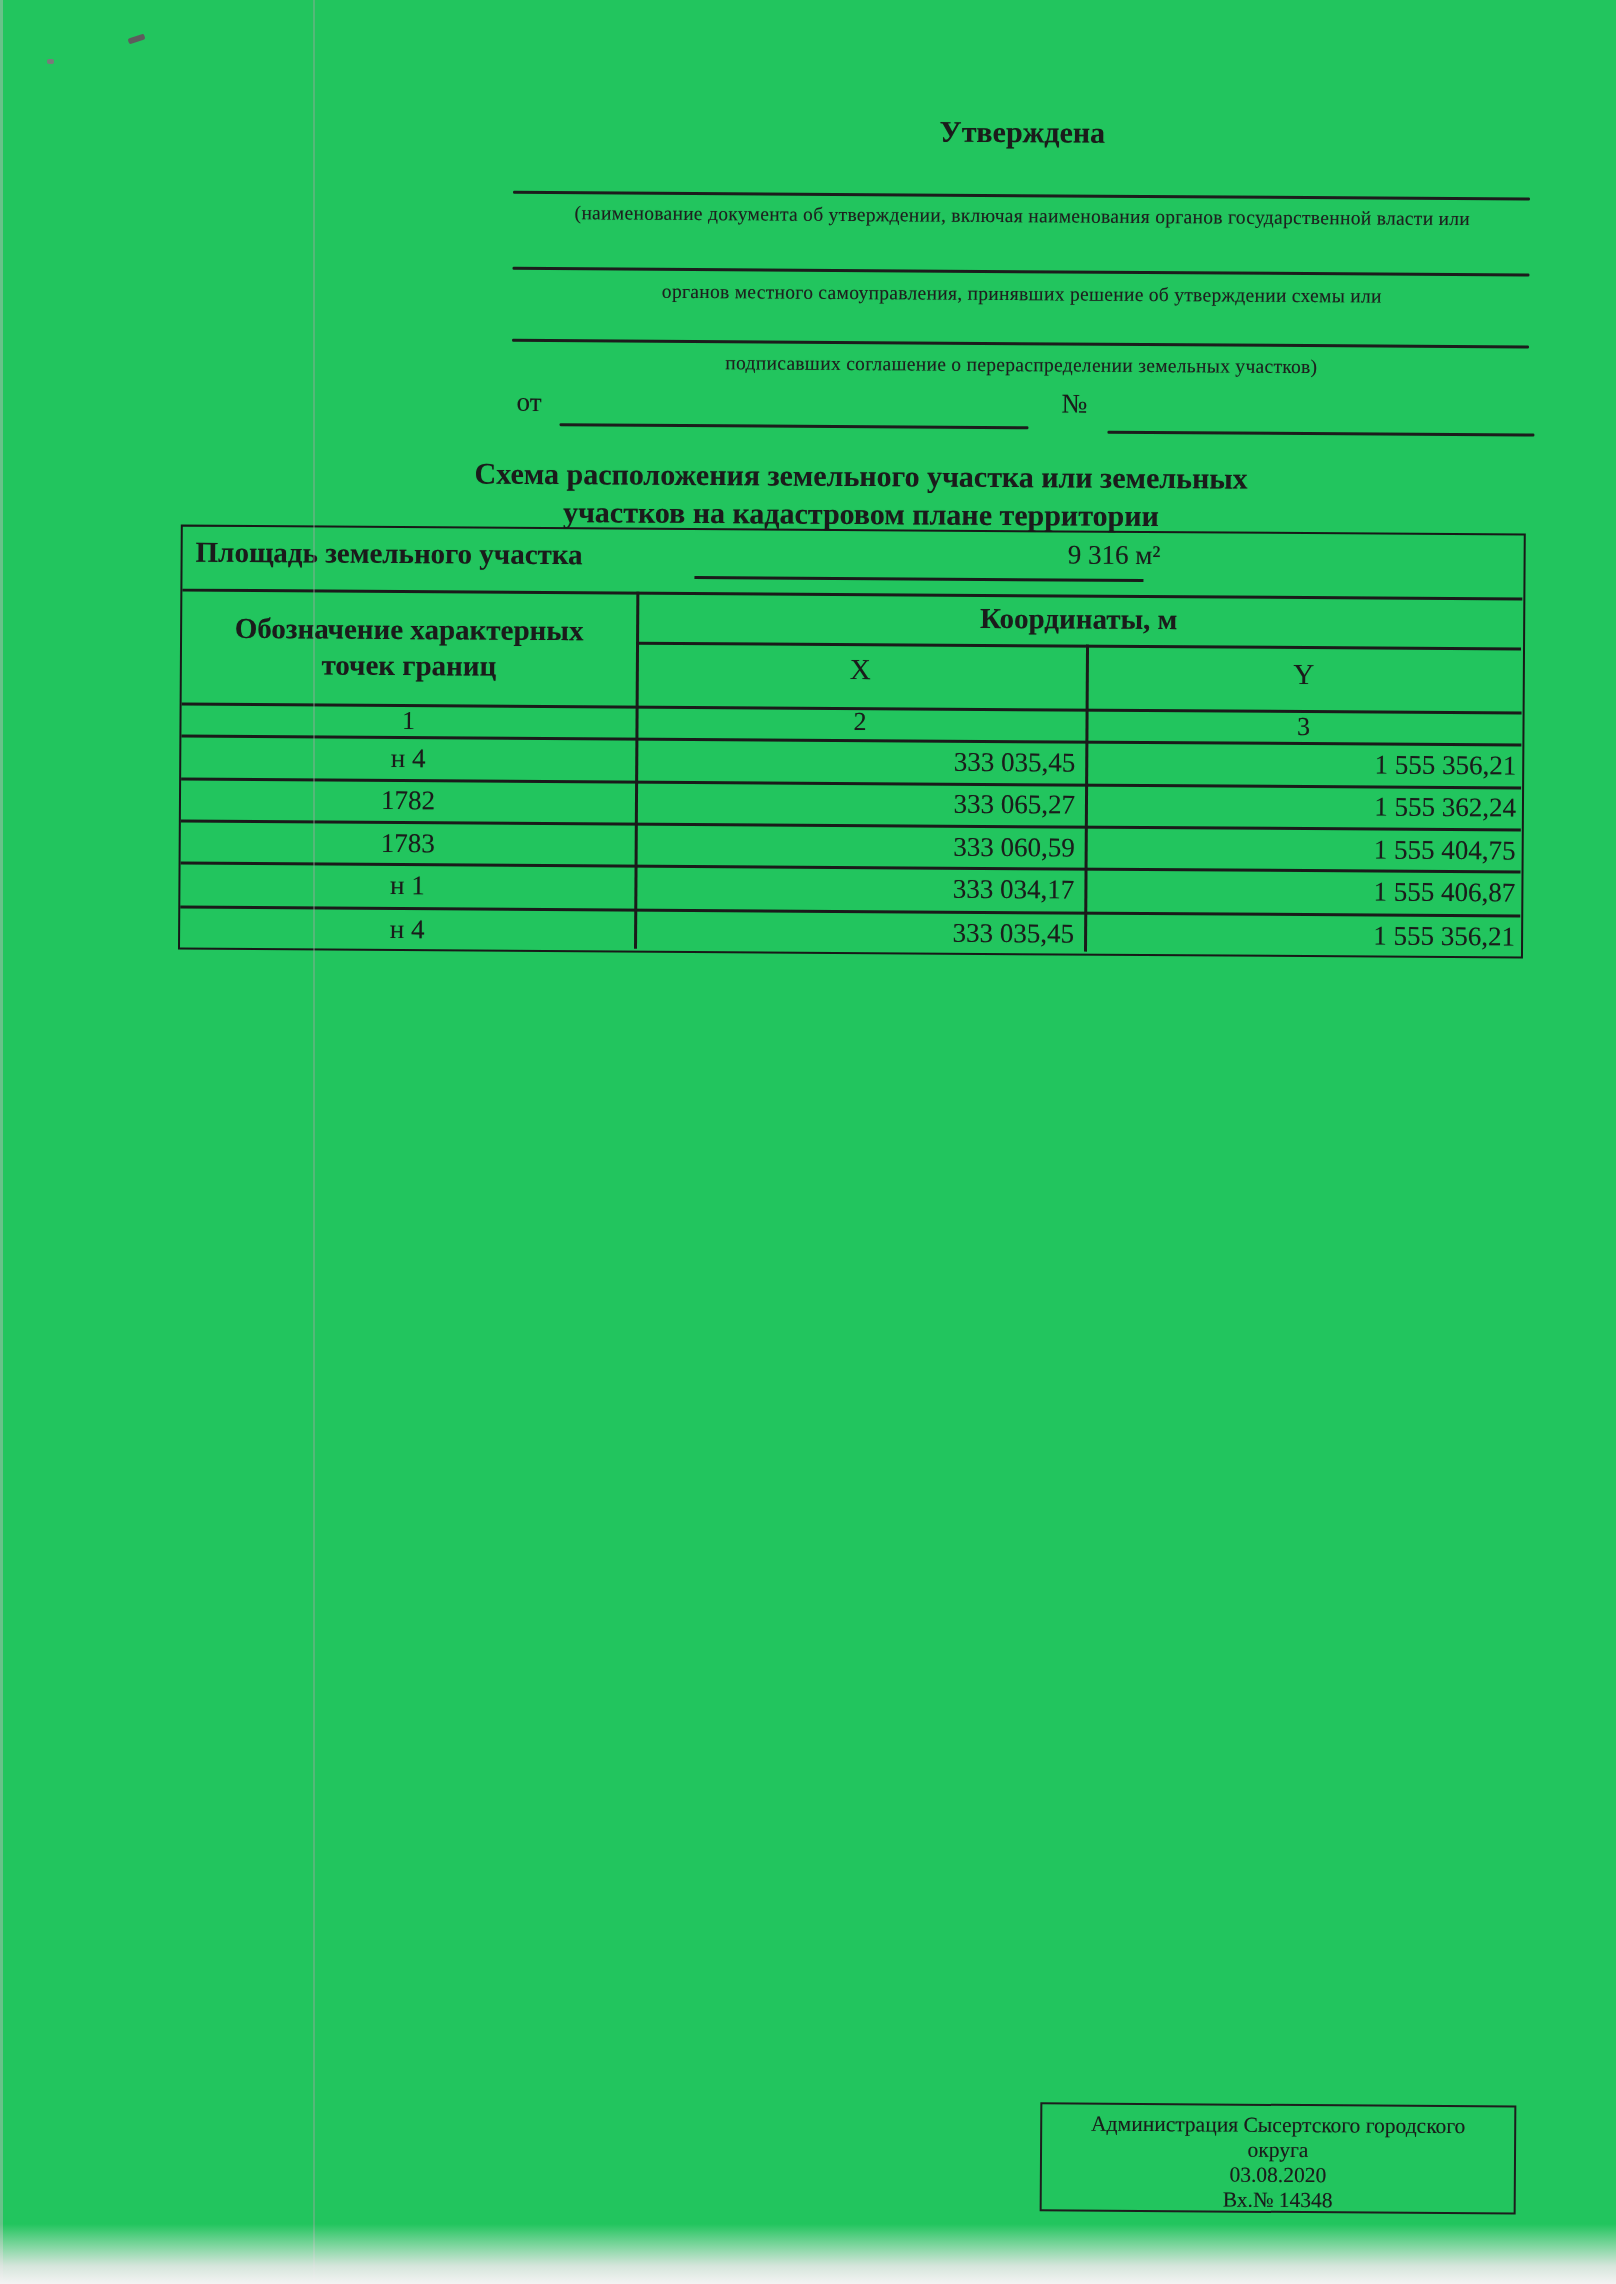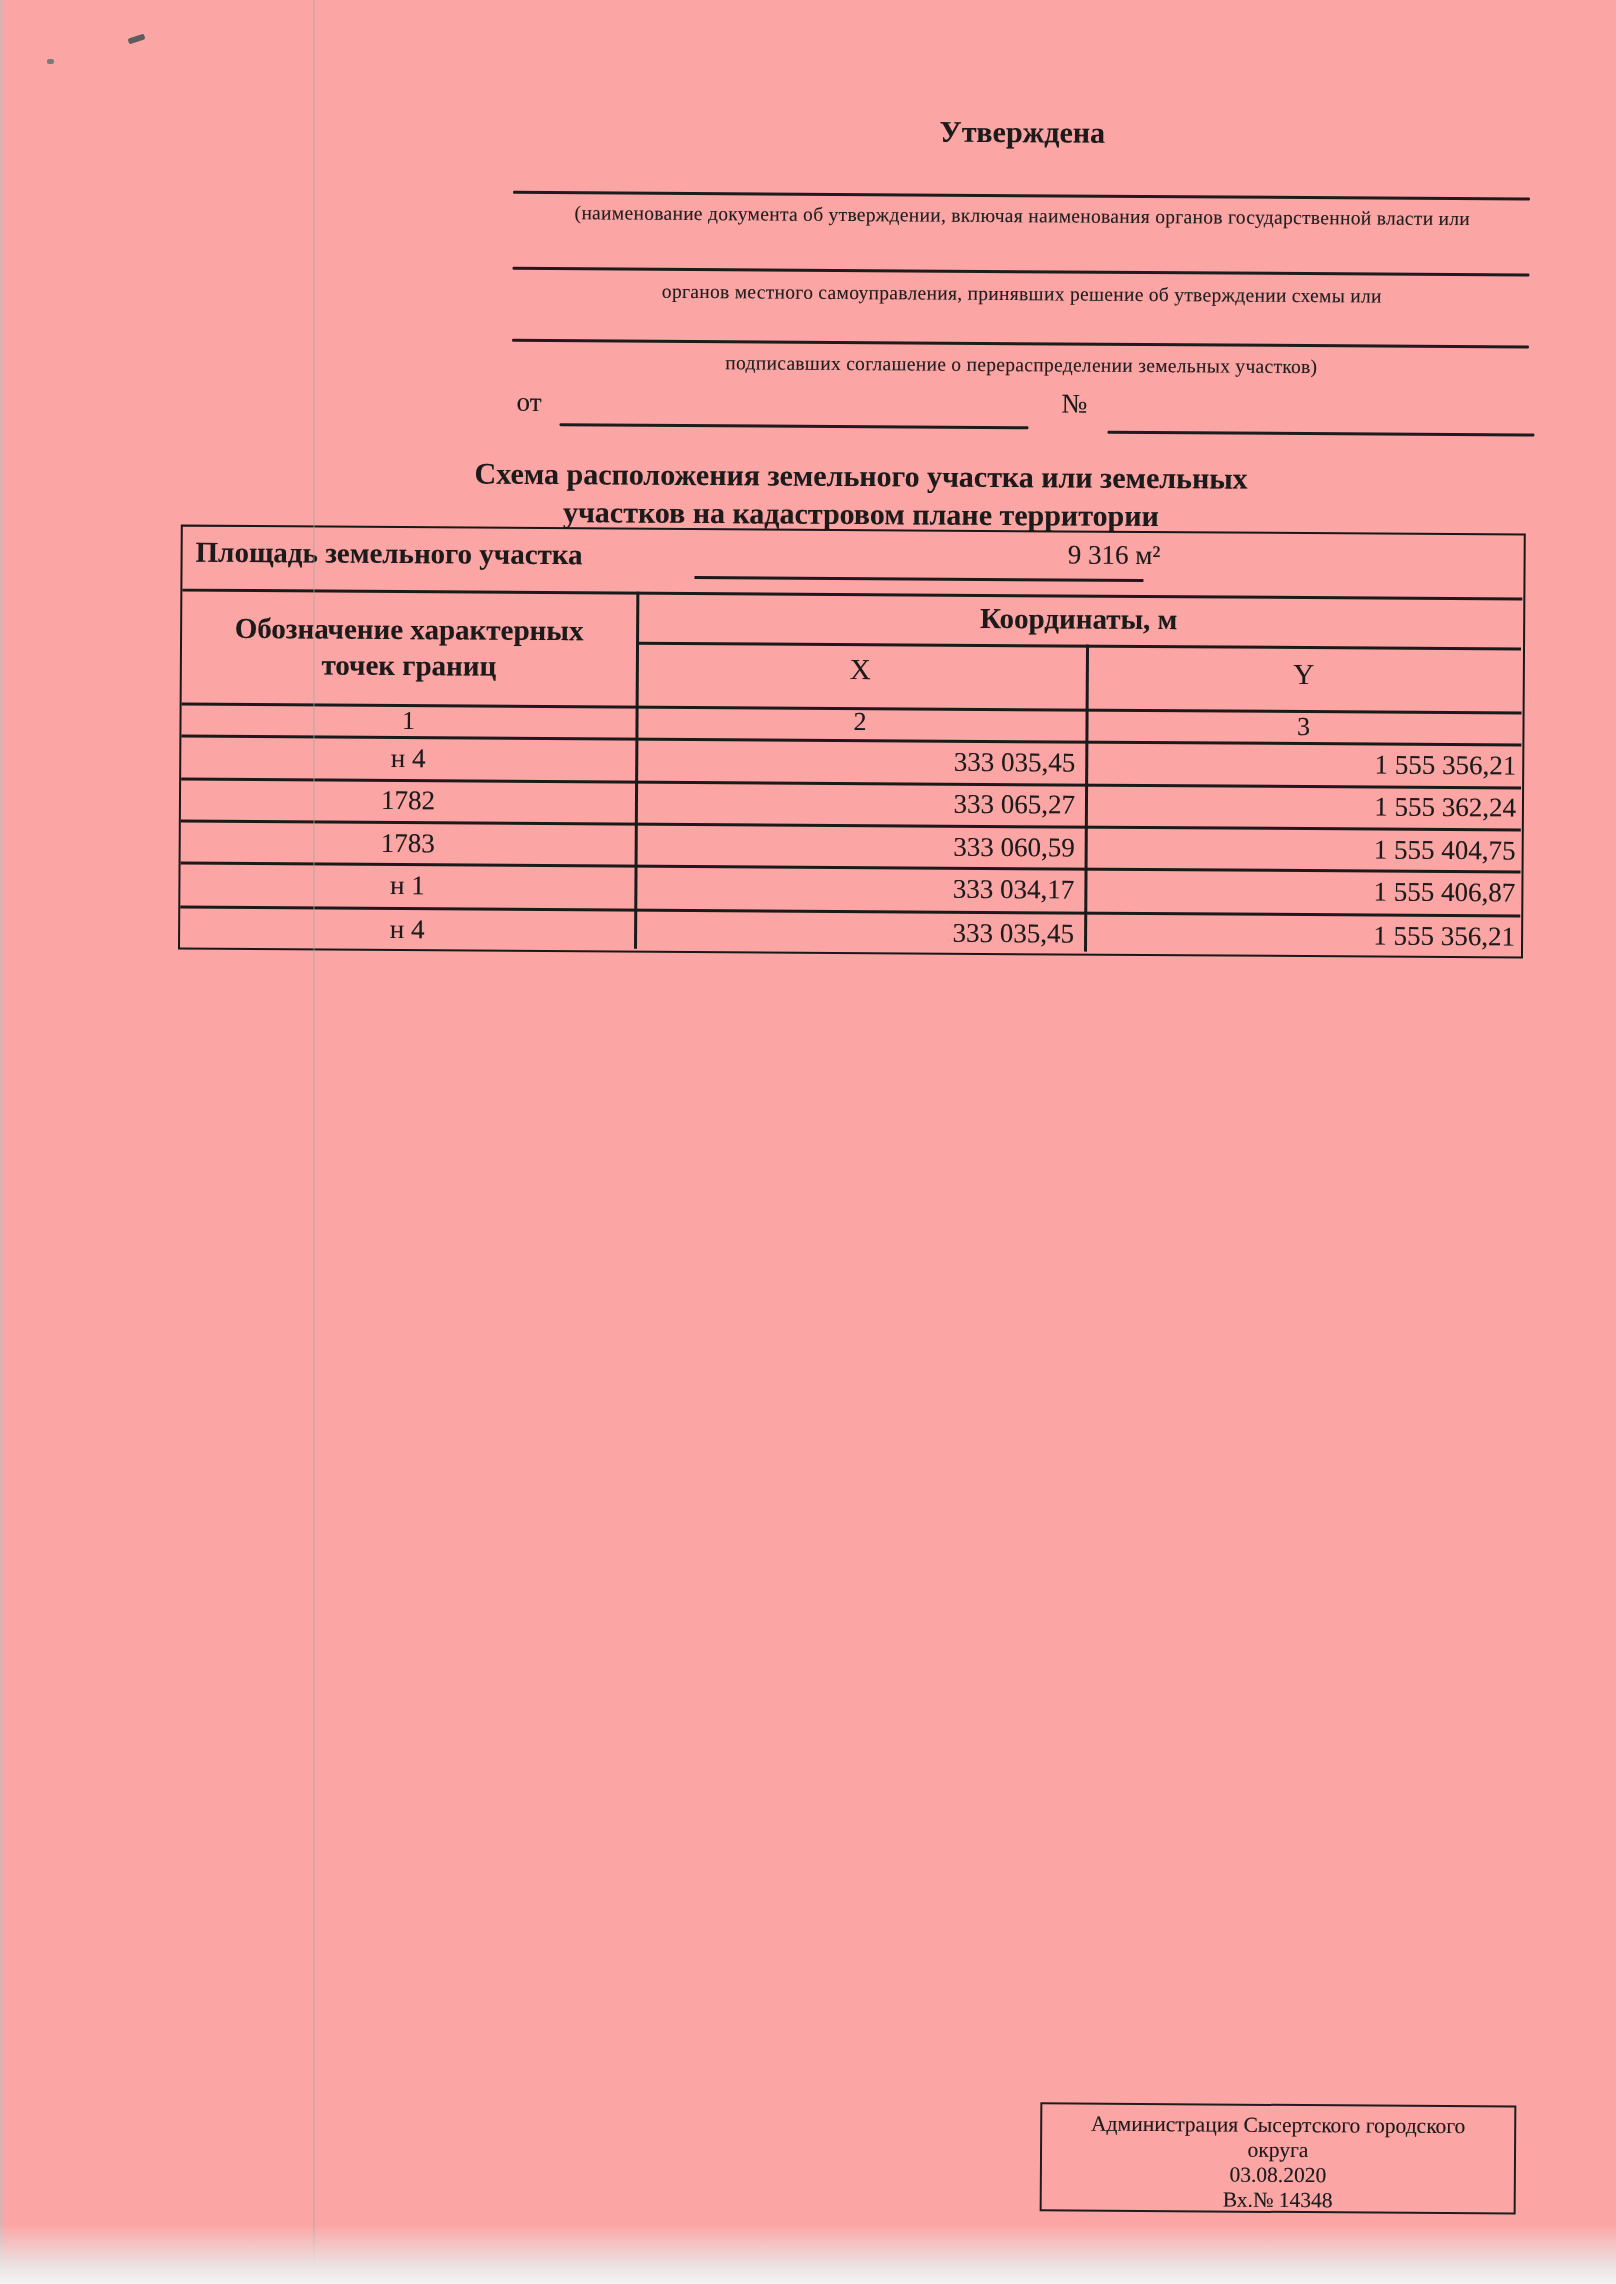--- a/index.html
+++ b/index.html
@@ -1,18 +1,18 @@
 <!DOCTYPE html>
 <html style="font-size:10.4px"><head>
 <meta charset="utf-8">
 <style>
   html,body{margin:0;padding:0;background:#e8e8e8;}
   .page{
     position:relative;width:1617px;height:2284px;margin:0 auto;
-    background:#fca5a5;overflow:hidden;
+    background:#22c55e;overflow:hidden;
     font-family:"Liberation Serif","DejaVu Serif",serif;color:#1b1b1b;
   }
   .skew{position:absolute;left:0;top:0;width:1617px;height:2284px;
     transform:rotate(0.38deg);transform-origin:391px 195px;
     text-shadow:0 0 0.7px rgba(0,0,0,0.32);}
   .abs{position:absolute;}
   .center{text-align:center;}
   .bold{font-weight:bold;}
   .rule{position:absolute;height:3.3px;background:#1c1c1c;border-radius:1.3px;}
   .approved{left:514px;top:111px;width:1016px;font-size:30px;font-weight:bold;text-align:center;}

